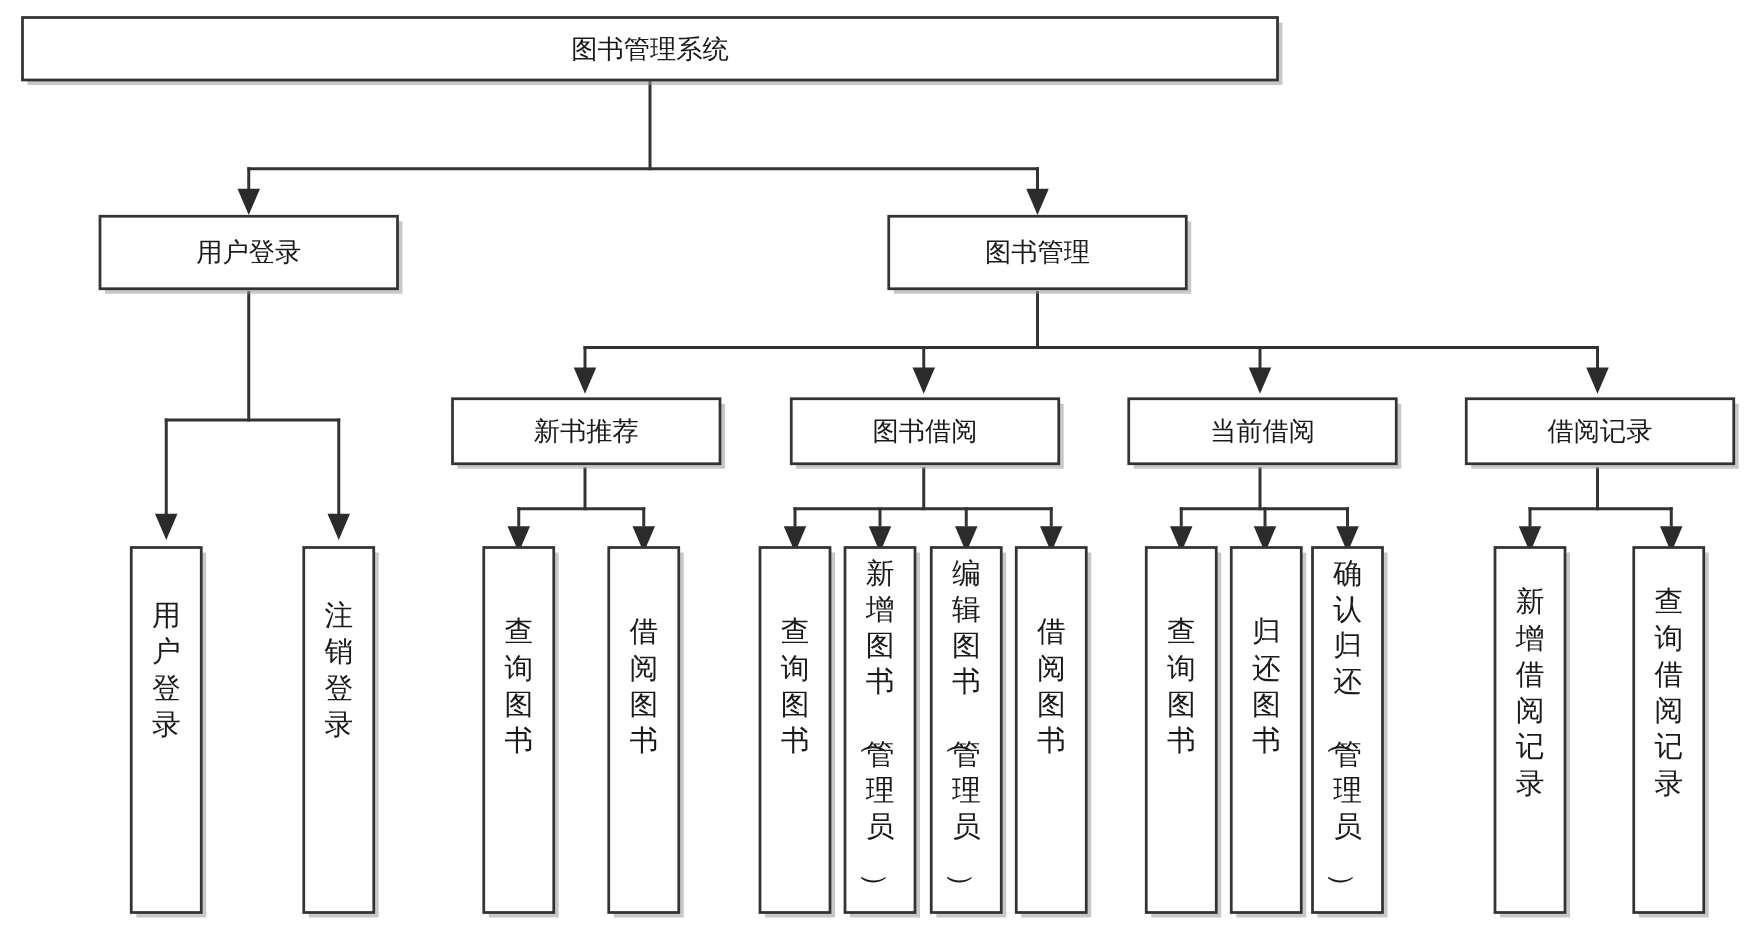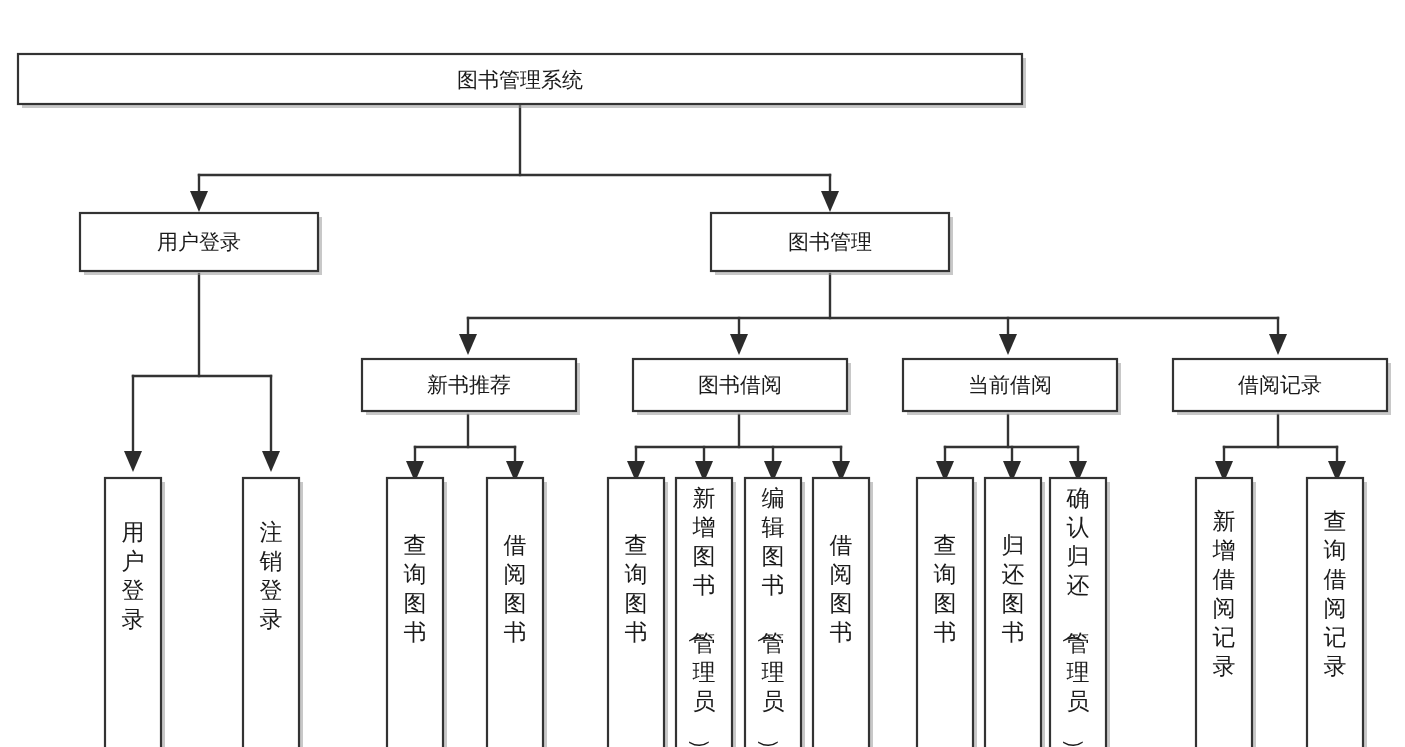--- a/index.html
+++ b/index.html
@@ -11,21 +11,20 @@
     width: 1405px;
     height: 747px;
     font-family: "Liberation Sans", "DejaVu Sans", sans-serif;
     overflow: hidden;
     position: relative;
   }
   #diagram-root {
     position: relative;
     width: 1405px;
     height: 568px;
-    margin-top: 40px;
   }
   svg.diagram-canvas {
     position: absolute;
     top: 0;
     left: 0;
     width: 1405px;
     height: 747px;
     display: block;
   }
   .node-box {

